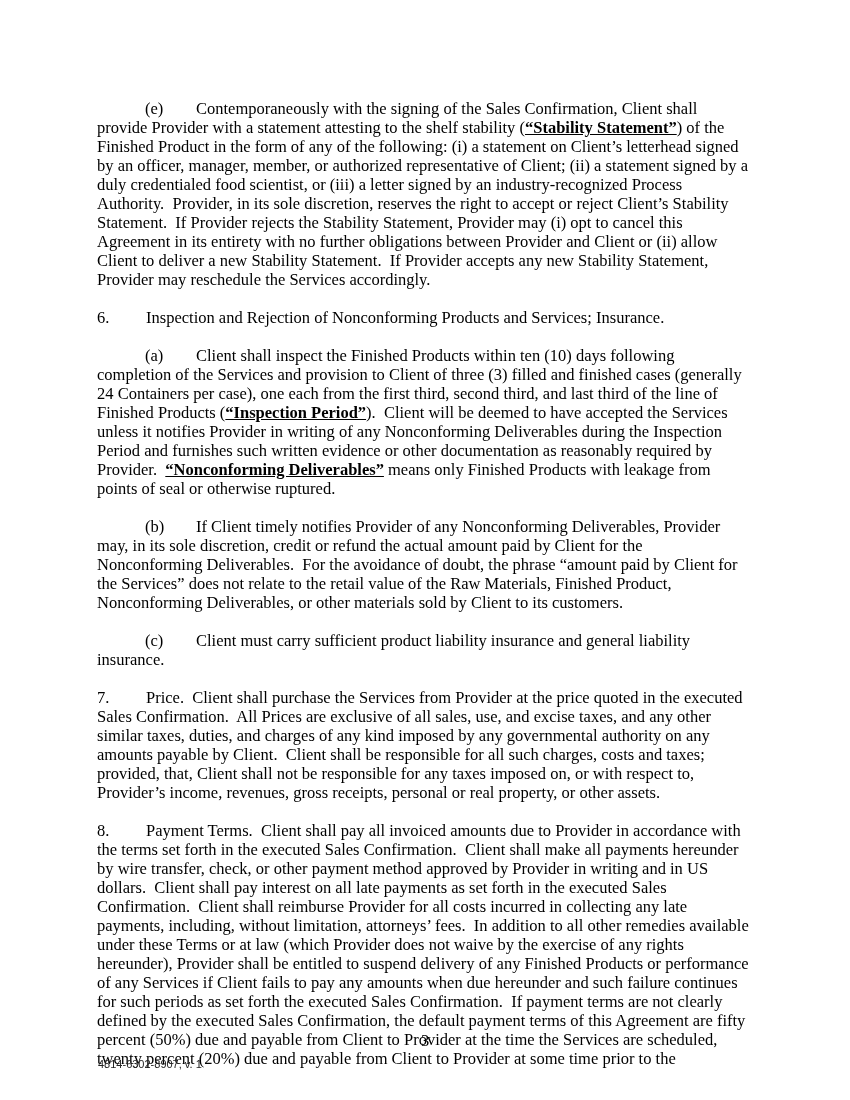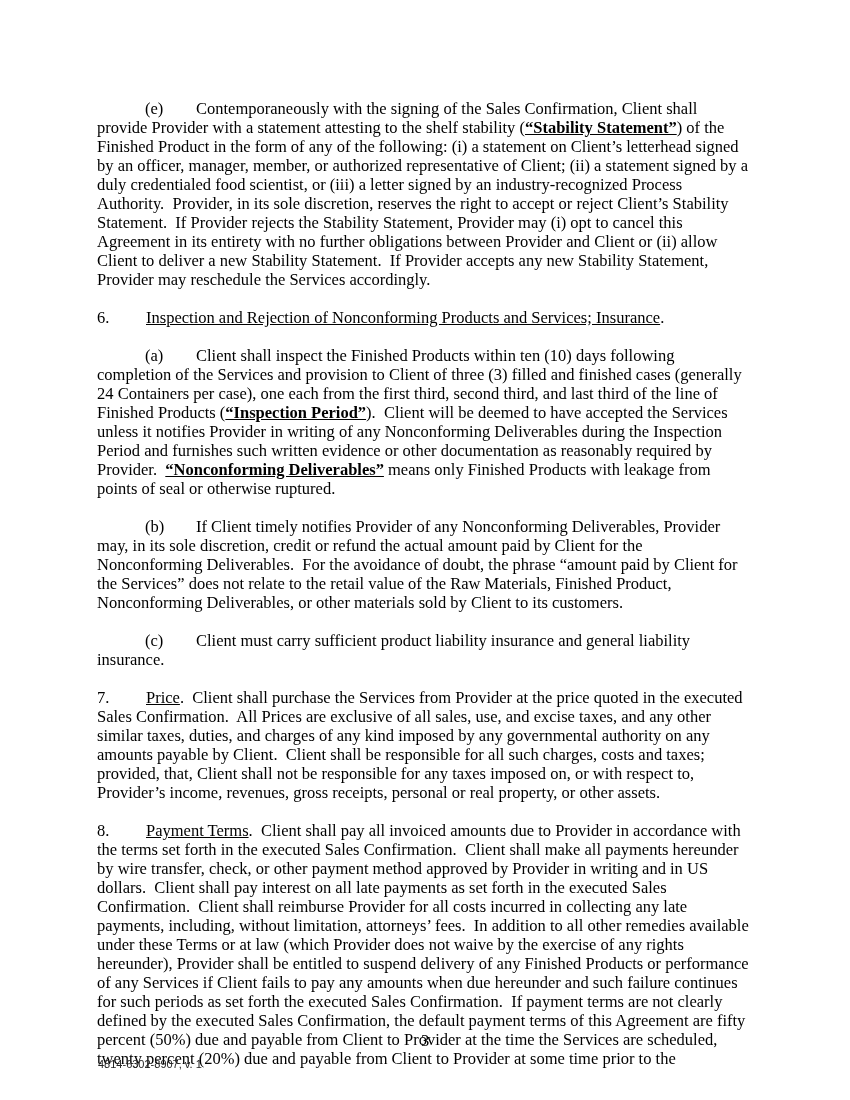--- a/index.html
+++ b/index.html
@@ -34,21 +34,21 @@
   .para.section { text-indent: 49px; }
   .para .num {
     position: absolute;
     top: 0;
     text-indent: 0;
     white-space: pre;
   }
   .para.section .num { left: 0; }
   .para.sub .num { left: 48px; }
   .b { font-weight: bold; text-decoration: underline; }
-  .u { text-decoration: underline; }
+  .u { }
   .page-number {
     position: absolute;
     left: 0;
     right: 0;
     top: 1031px;
     text-align: center;
     font-size: 16.5px;
     line-height: 19px;
     font-family: "Liberation Serif", serif;
   }

